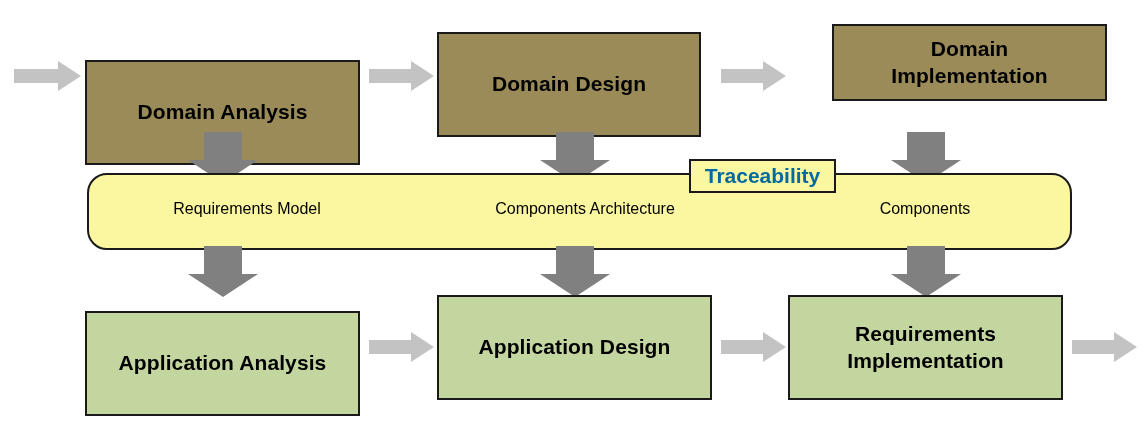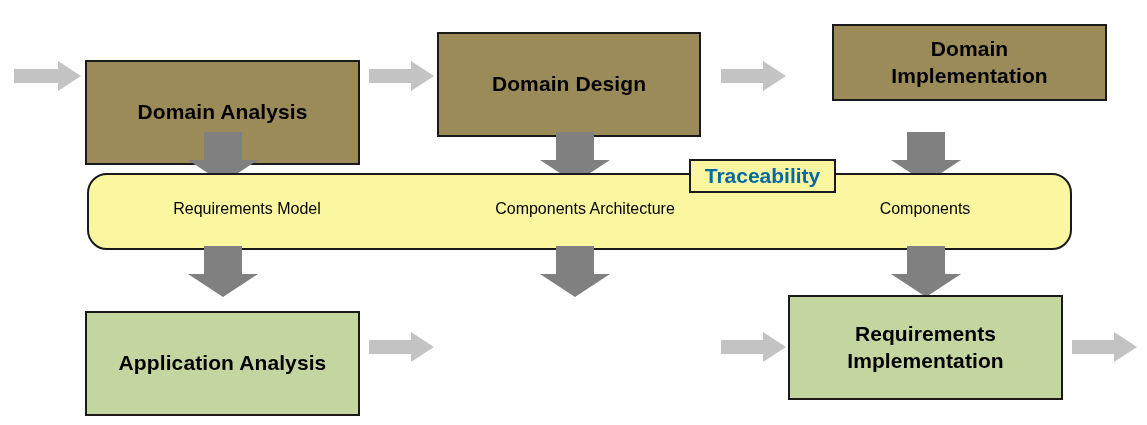--- a/index.html
+++ b/index.html
@@ -163,20 +163,23 @@
   <div class="pbox row-app" style="left:85px; top:311px; width:275px; height:105px;">
     <span class="lbl">Application Analysis</span>
   </div>
 
   <span class="arrow-right" style="left:369px; top:331px; width:66px; height:32px;">
     <svg viewBox="0 0 66 32" preserveAspectRatio="none">
       <path d="M0,9 L42,9 L42,1 L65,16 L42,31 L42,23 L0,23 Z" fill="#c3c3c3"></path>
     </svg>
   </span>
 
+  <div class="pbox row-app" style="left:437px; top:295px; width:275px; height:105px;">
+    <span class="lbl">Application Design</span>
+  </div>
 
   <span class="arrow-right" style="left:721px; top:331px; width:66px; height:32px;">
     <svg viewBox="0 0 66 32" preserveAspectRatio="none">
       <path d="M0,9 L42,9 L42,1 L65,16 L42,31 L42,23 L0,23 Z" fill="#c3c3c3"></path>
     </svg>
   </span>
 
   <div class="pbox row-app" style="left:788px; top:295px; width:275px; height:105px;">
     <span class="lbl">Requirements
 Implementation</span>

